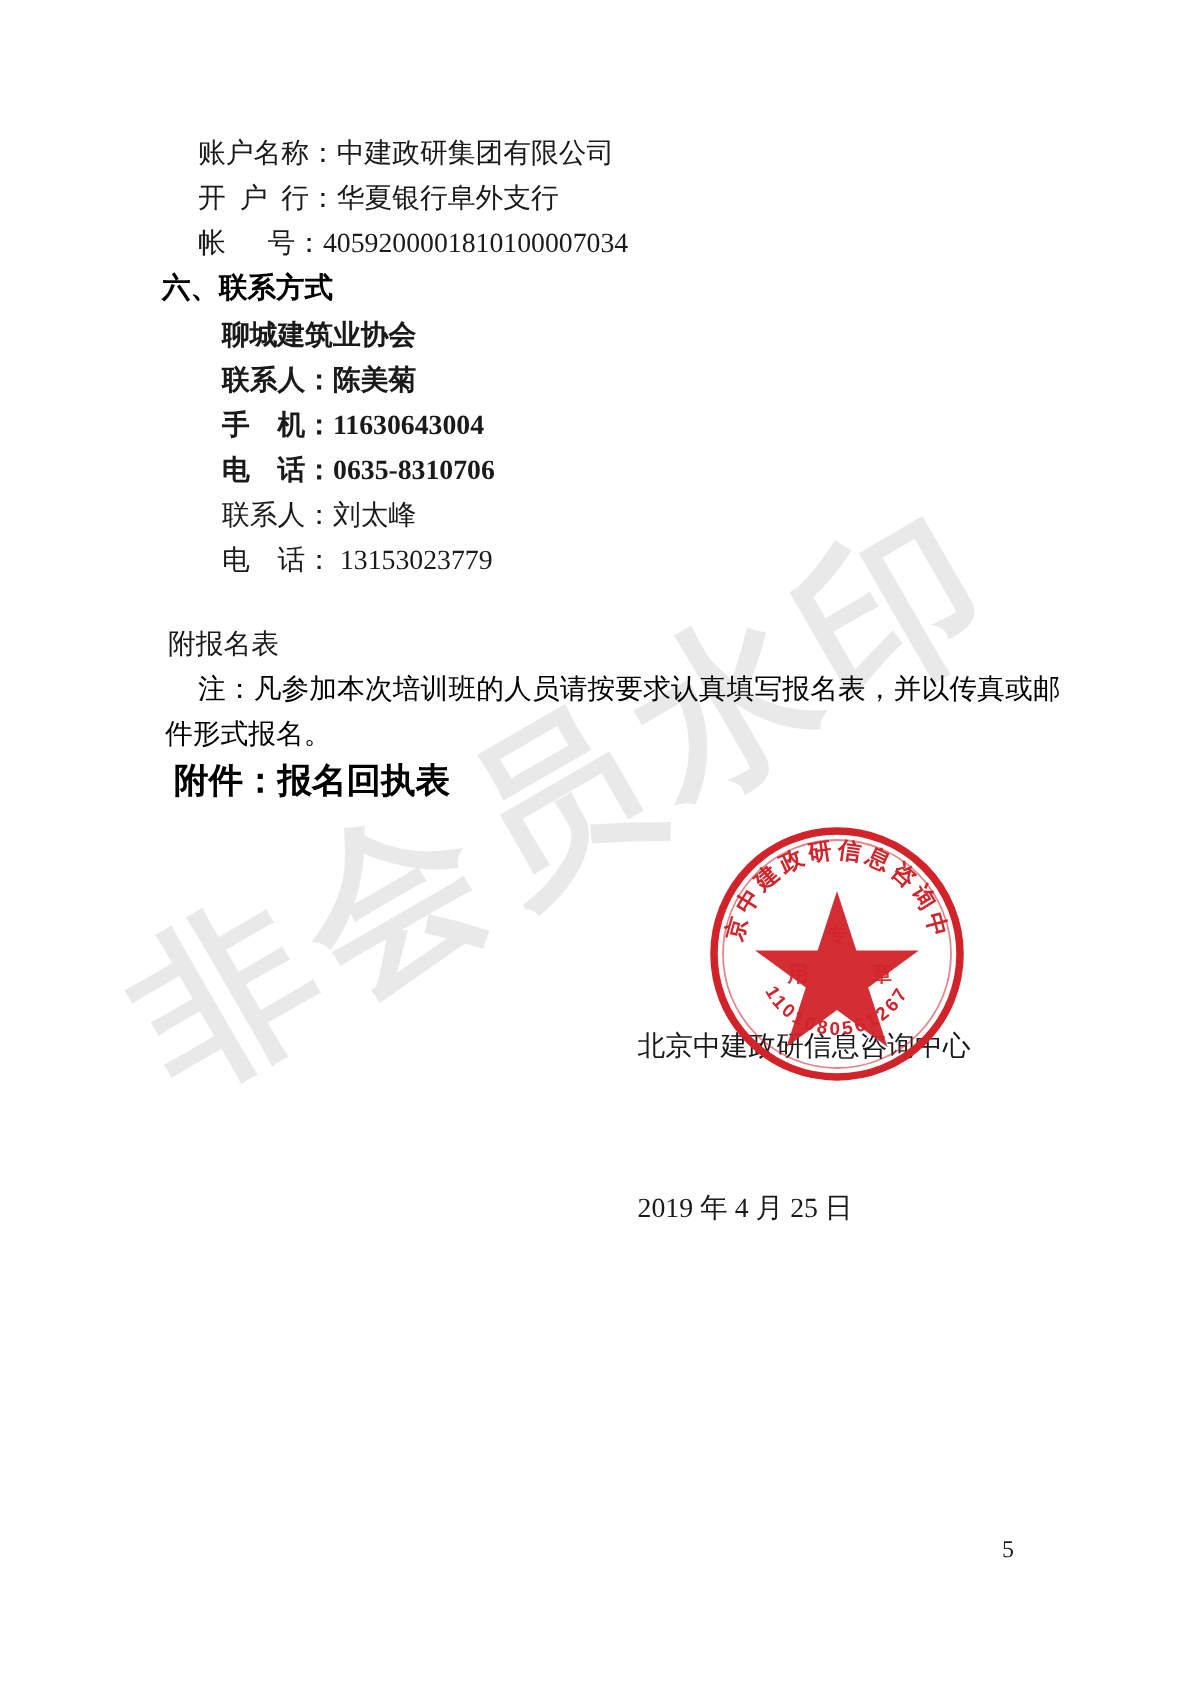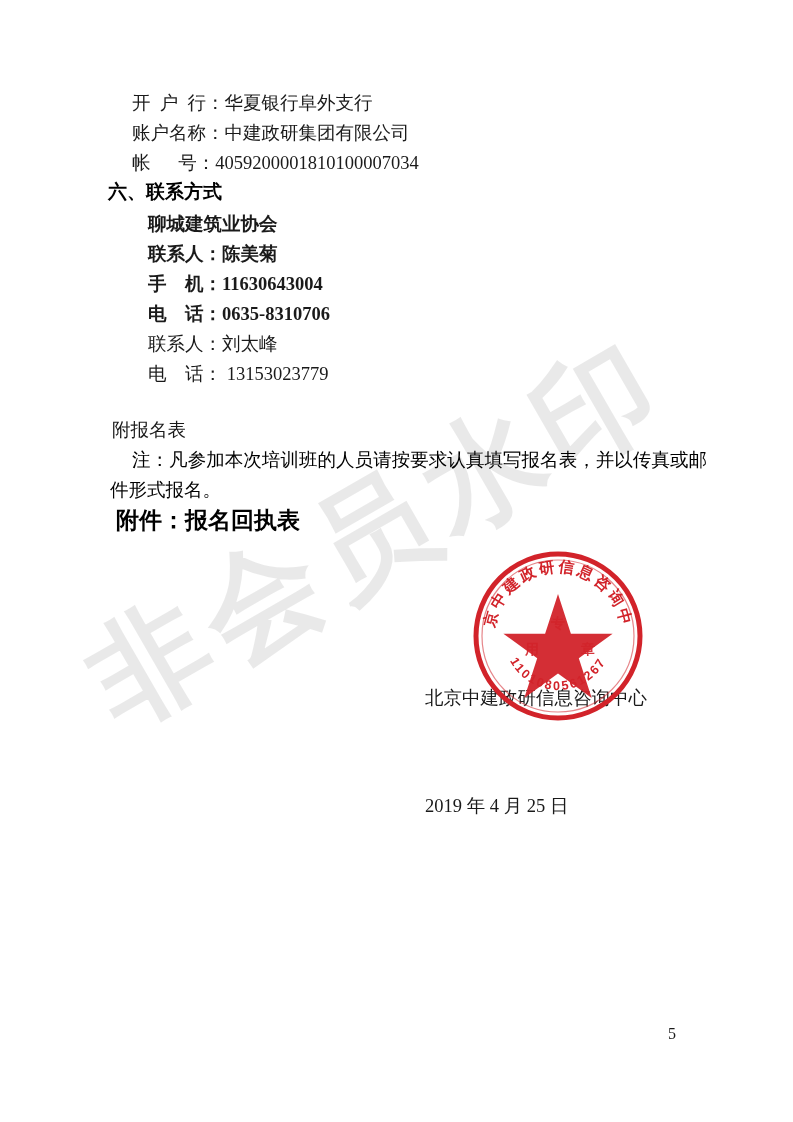--- a/index.html
+++ b/index.html
@@ -138,22 +138,22 @@
 <div class="page">
 
   <div class="watermark">
     <span>非会员水印</span>
   </div>
 
   <div class="content">
 
     <div style="height:88px"></div>
 
+    <div class="line indent-1">账户名称：中建政研集团有限公司</div>
     <div class="line indent-1">开  户  行：华夏银行阜外支行</div>
-    <div class="line indent-1">账户名称：中建政研集团有限公司</div>
     <div class="line indent-1">帐      号：4059200001810100007034</div>
 
     <div class="section-head">六、联系方式</div>
 
     <div class="line indent-2 bold">聊城建筑业协会</div>
 
     <div class="line indent-2 bold">联系人：陈美菊</div>
     <div class="line indent-2 bold">手    机：11630643004</div>
     <div class="line indent-2 bold">电    话：0635-8310706</div>
     <div class="line indent-2">联系人：刘太峰</div>

